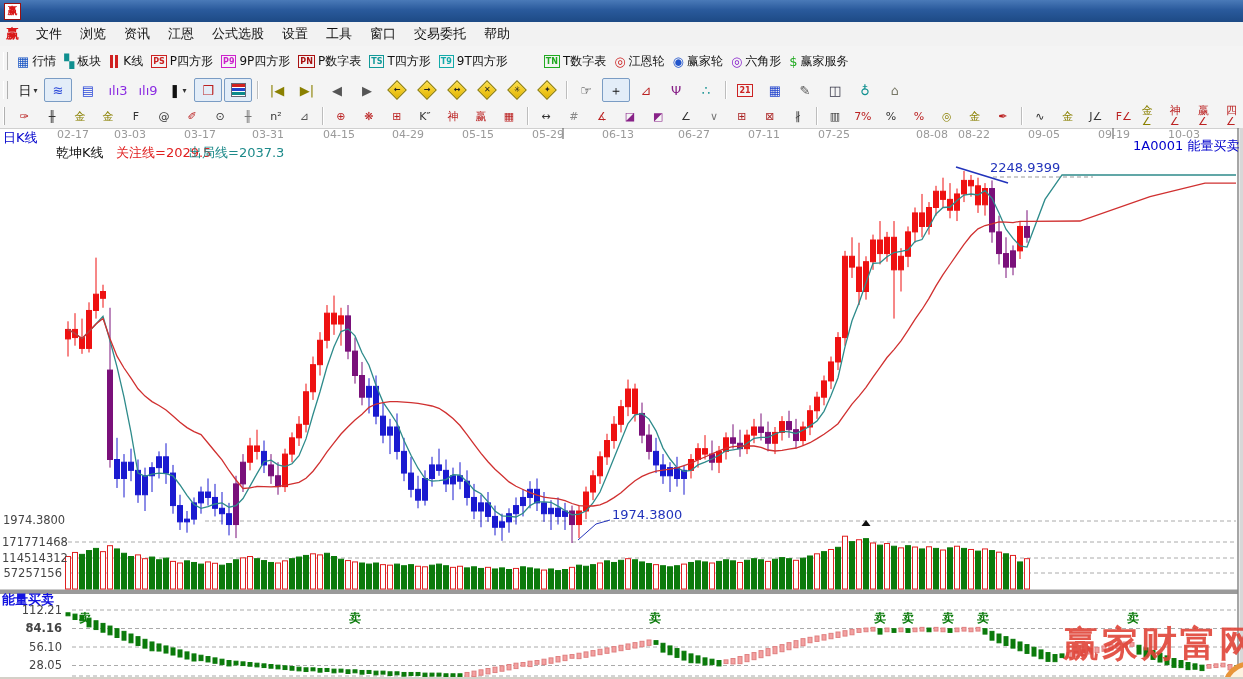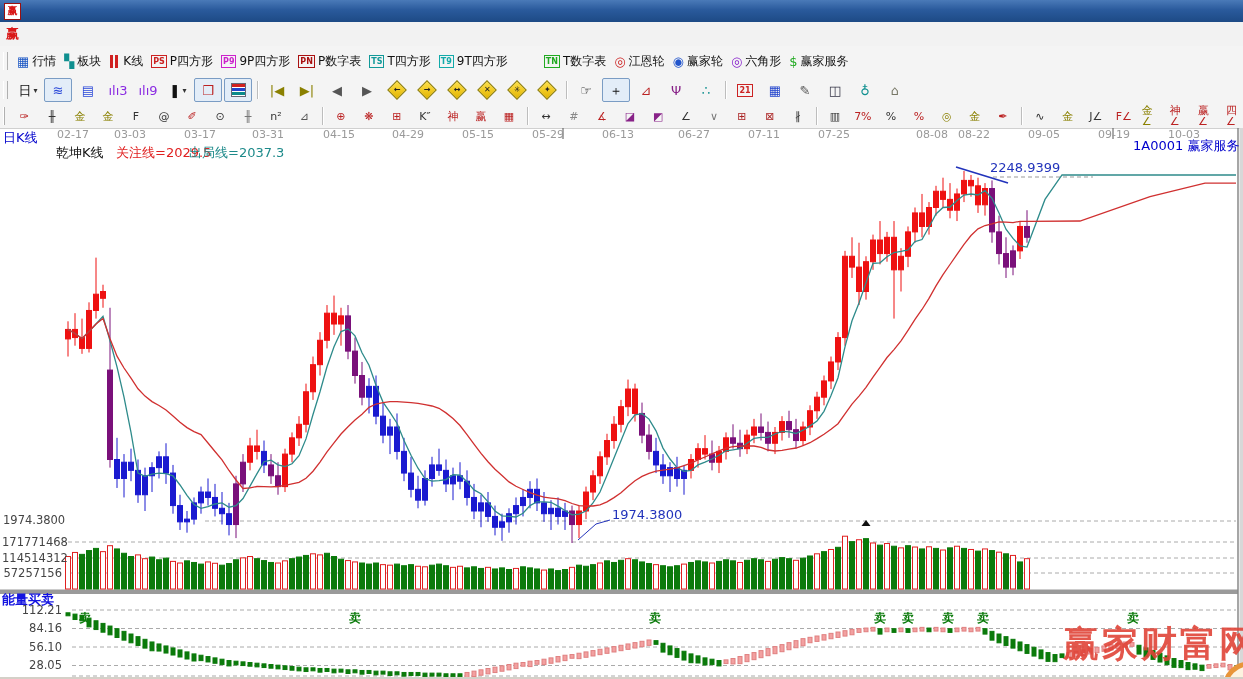--- a/index.html
+++ b/index.html
@@ -52,20 +52,32 @@
 </head>
 <body>
 
 <div id="app">
   <div id="titlebar">
     <span class="tlogo">赢</span>
   </div>
 
   <div id="menubar">
     <span class="mlogo">赢</span>
+    <div id="menu-items">
+        <span class="menu-item">文件</span>
+        <span class="menu-item">浏览</span>
+        <span class="menu-item">资讯</span>
+        <span class="menu-item">江恩</span>
+        <span class="menu-item">公式选股</span>
+        <span class="menu-item">设置</span>
+        <span class="menu-item">工具</span>
+        <span class="menu-item">窗口</span>
+        <span class="menu-item">交易委托</span>
+        <span class="menu-item">帮助</span>
+      </div>
   </div>
 
   <div id="toolbar1" class="toolbar">
     <div class="thandle"></div>
     <div id="tb1" style="display:flex;align-items:center;">
         <div class="tbtn">
           <span class="ig" style="color: rgb(26, 86, 196);">▦</span>
           <span class="tlbl">行情</span>
         </div>
         <div class="tbtn">
@@ -981,21 +993,21 @@
       <text x="942" y="622" fill="#0a7a0a" font-size="12" font-weight="bold">卖</text>
       <text x="977" y="622" fill="#0a7a0a" font-size="12" font-weight="bold">卖</text>
       <text x="1127" y="622" fill="#0a7a0a" font-size="12" font-weight="bold">卖</text>
       <circle cx="1249" cy="688" r="24" fill="#fdf3e0" stroke="#e8953a" stroke-width="5"></circle>
     </svg>
 
   <div class="olabel" style="left:3px;top:131px;font-size:13px;color:#0000cc;">日K线</div>
   <div class="olabel" style="left:56px;top:146px;font-size:13px;color:#111;">乾坤K线</div>
   <div class="olabel" style="left:116px;top:146px;font-size:13px;color:#e02020;">关注线=2029.5</div>
   <div class="olabel" style="left:189px;top:146px;font-size:13px;color:#1d8a8a;">出局线=2037.3</div>
-  <div class="olabel" style="left:1133px;top:139px;font-size:13px;color:#0000cc;">1A0001  赢家服务</div>
+  <div class="olabel" style="left:1133px;top:139px;font-size:13px;color:#0000cc;">1A0001  能量买卖</div>
   <div class="olabel" style="left:3px;top:514px;font-size:11.5px;color:#444;">1974.3800</div>
   <div class="olabel" style="left:2px;top:593px;font-size:13px;font-weight:bold;color:#1414e0;">能量买卖</div>
   <div id="watermark">赢家财富网</div>
 
   <div id="date-axis">
       <span class="date-span" style="left: 57px;">02-17</span>
       <span class="date-span" style="left: 114px;">03-03</span>
       <span class="date-span" style="left: 184px;">03-17</span>
       <span class="date-span" style="left: 252px;">03-31</span>
       <span class="date-span" style="left: 323px;">04-15</span>
@@ -1012,19 +1024,19 @@
       <span class="date-span" style="left: 1098px;">09-19</span>
       <span class="date-span" style="left: 1168px;">10-03</span>
     </div>
   <div id="vol-axis">
       <div class="axis-num" style="left: 2px; top: 535px;">171771468</div>
       <div class="axis-num" style="left: 2px; top: 551px;">114514312</div>
       <div class="axis-num" style="left: 2px; top: 566px;">57257156</div>
     </div>
   <div id="ind-axis">
       <div class="axis-num" style="left: 2px; top: 603px;">112.21</div>
-      <div class="axis-num" style="left: 2px; top: 621px;">84.16</div>
+      <div class="axis-num" style="left: 2px; top: 621px; font-weight: bold;">84.16</div>
       <div class="axis-num" style="left: 2px; top: 640px;">56.10</div>
       <div class="axis-num" style="left: 2px; top: 658px;">28.05</div>
     </div>
 
   <div id="bottom-strip"></div>
 </div>
 
 </body></html>

